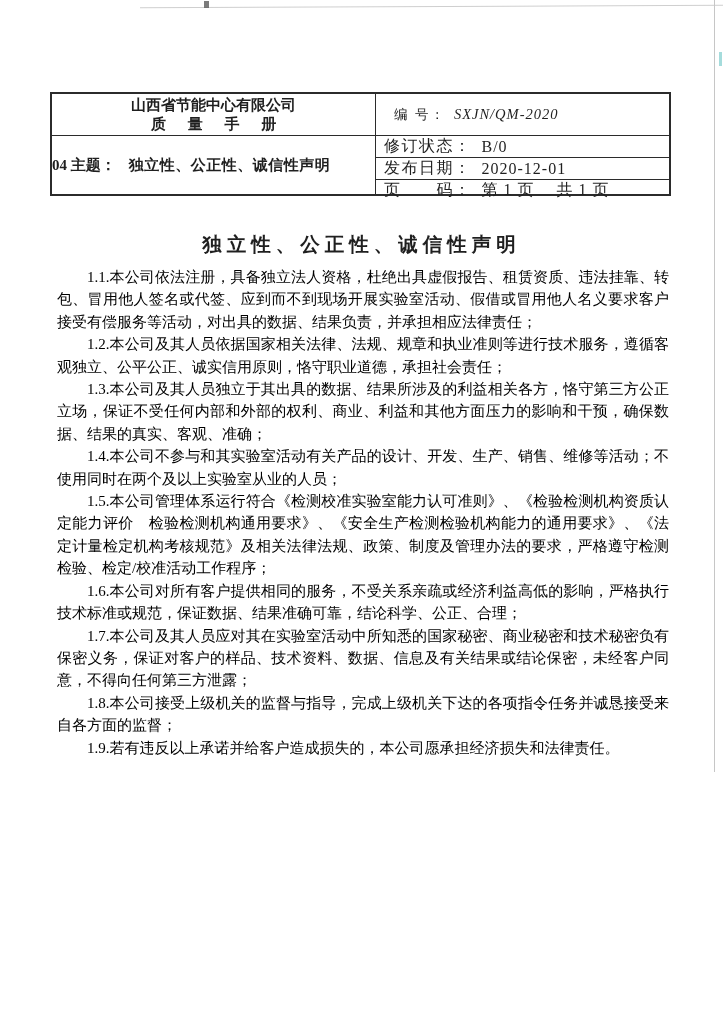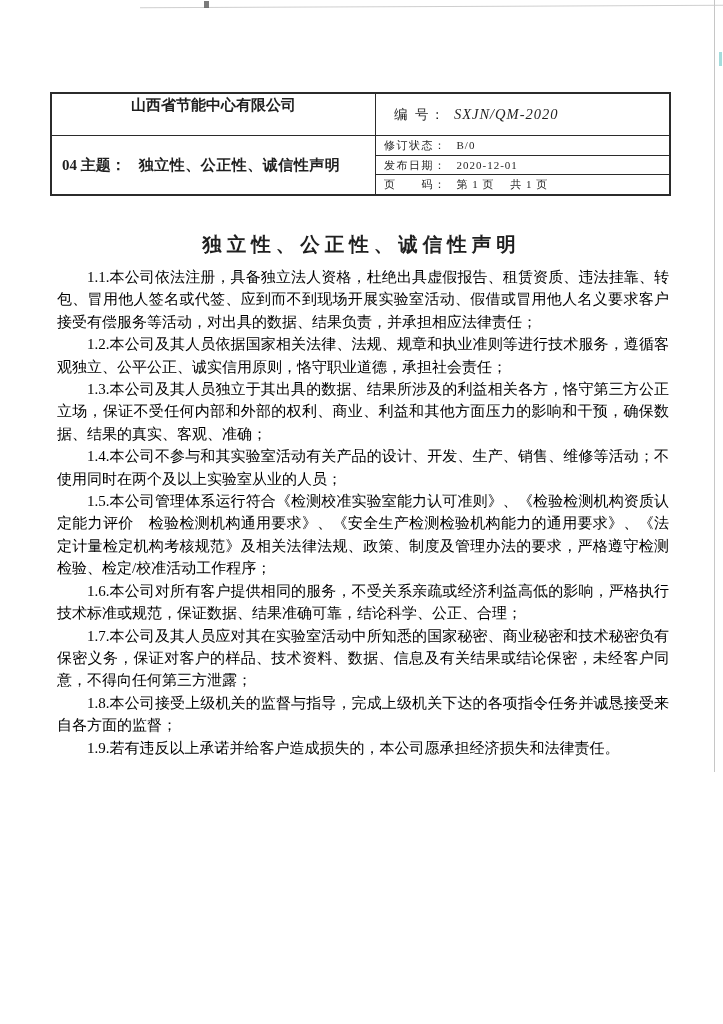--- a/index.html
+++ b/index.html
@@ -28,26 +28,26 @@
   .cell-company {
     width:324px; border-right:1.5px solid #2b2b2b;
     text-align:center; font-weight:bold; font-size:15px; line-height:19px; padding-top:2px;
   }
   .manual-title { letter-spacing:9px; text-indent:9px; }
   .cell-docnum { flex:1; display:flex; align-items:center; padding-left:18px; font-size:13.5px; letter-spacing:2px; }
   .doc-number { font-style:italic; font-size:14.5px; margin-left:8px; letter-spacing:1px;text-align:right; }
   .trow-bottom { display:flex; height:58px; }
   .cell-topic {
     width:324px; border-right:1.5px solid #2b2b2b;
-    display:flex; align-items:center; padding-left:10px;
+    display:flex; align-items:center; 
     font-weight:bold; font-size:15px;
   }
   .topic-value { margin-left:13px; letter-spacing:0.5px; }
   .right-stack { flex:1; display:flex; flex-direction:column; }
-  .rrow { flex:1; display:flex; align-items:center; padding-left:8px; font-size:11px; letter-spacing:1.5px; }
+  .rrow { flex:1; display:flex; align-items:center; padding-left:8px; font-size:16px; letter-spacing:1.5px; }
   .rrow + .rrow { border-top:1.4px solid #2b2b2b; }
   .rrow .value { margin-left:10px; letter-spacing:1px; }
 
   
   .doc-title {
     position:absolute; top:231px; left:0; width:100%;
     text-align:center; font-size:19.5px; font-weight:bold; letter-spacing:5px;
   }
   .body-text { position:absolute; left:57px; top:266px; width:612px; }
   .body-text p {
@@ -79,20 +79,21 @@
 
   <div class="scan-top-edge"></div>
   <div class="scan-right-edge"></div>
   <div class="scan-speck"></div>
   <div class="scan-cyan-tick"></div>
 
   <div class="htable">
     <div class="trow-top">
       <div class="cell-company">
         <div>山西省节能中心有限公司</div>
+        <div class="manual-title">质 量 手 册</div>
       </div>
       <div class="cell-docnum">
         <span>编 号：</span>
         <span class="doc-number">SXJN/QM-2020</span>
       </div>
     </div>
     <div class="trow-bottom">
       <div class="cell-topic">
         <span>04 主题：</span>
         <span class="topic-value">独立性、公正性、诚信性声明</span>

